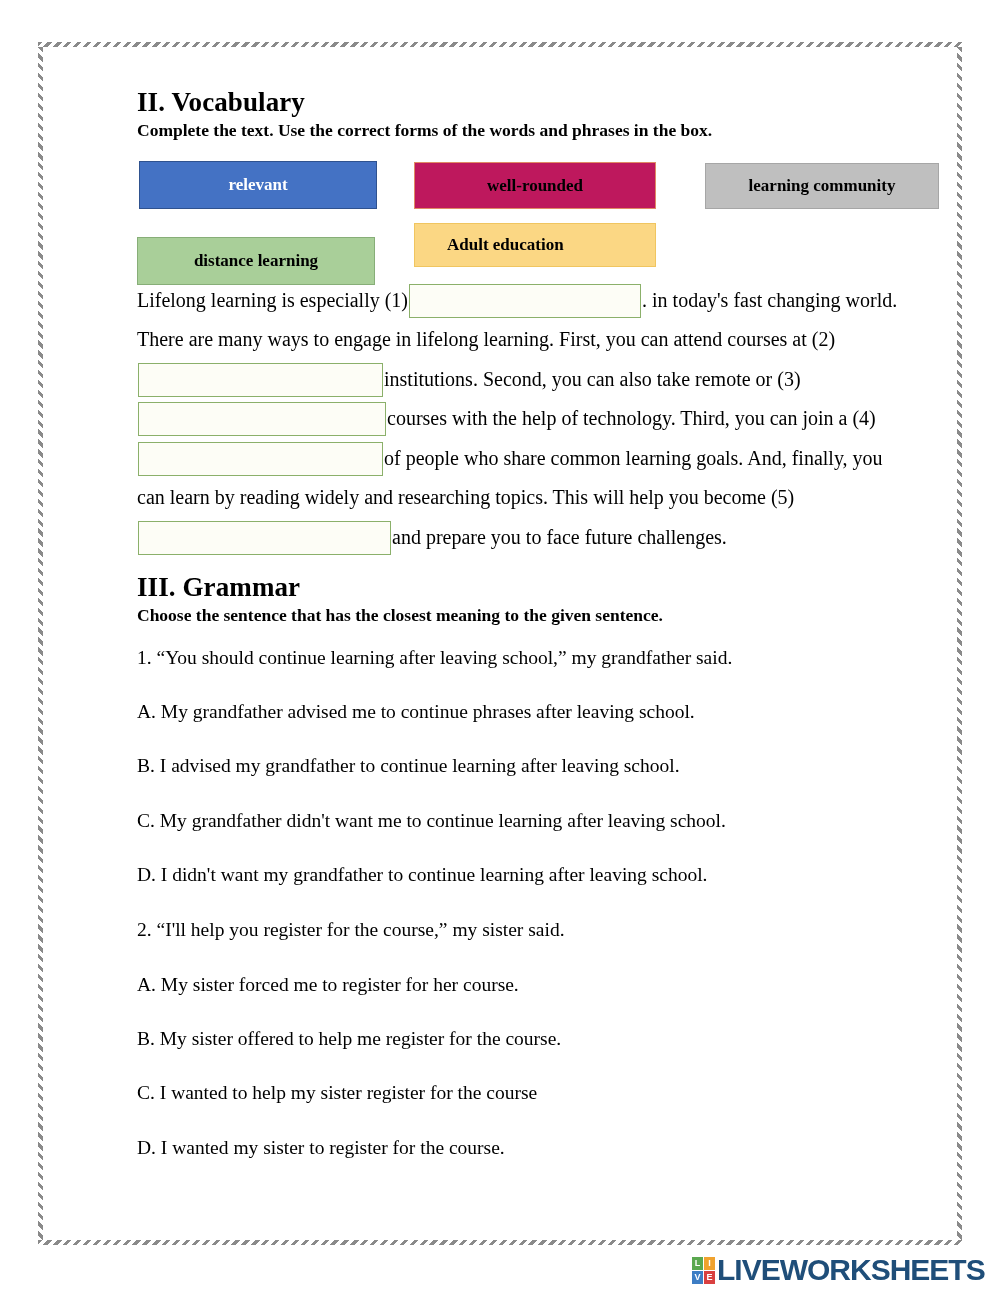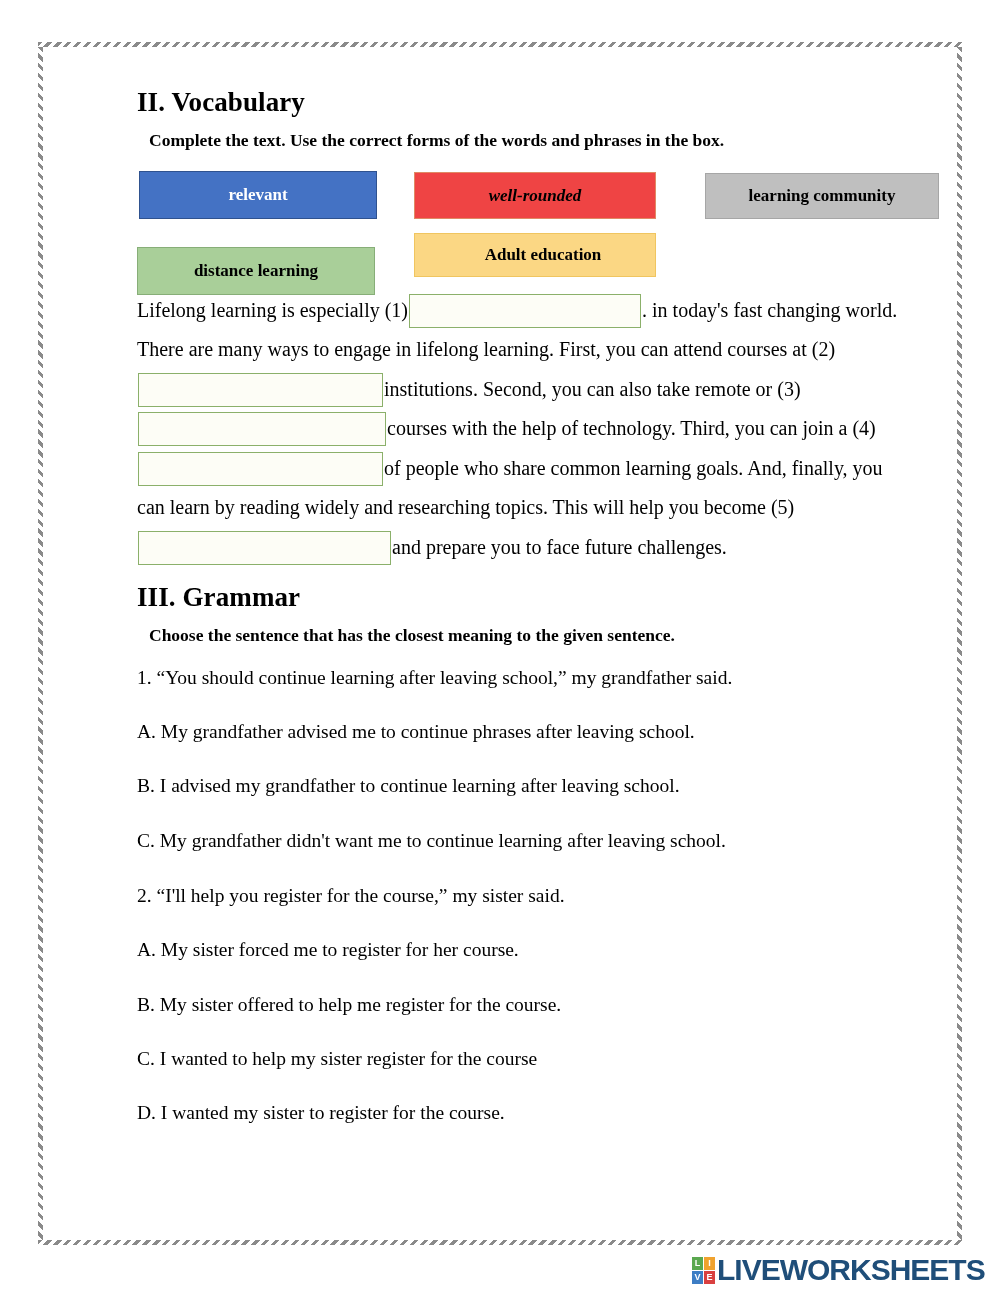--- a/index.html
+++ b/index.html
@@ -48,21 +48,21 @@
     font-size: 27px;
     font-weight: bold;
     line-height: 1.1;
     margin: 0 0 2px 0;
     letter-spacing: 0.1px;
   }
   .section-instruction {
     font-size: 17.5px;
     font-weight: bold;
     line-height: 1.25;
-    margin: 12px;
+    margin: 0;
   }
 
   
   .word-box-area {
     margin-top: 19px;
     position: relative;
     height: 116px;
   }
   .word-box {
     position: absolute;
@@ -78,25 +78,24 @@
     width: 238px; height: 48px;
     background: #4472c4;
     border: 1px solid #2f528f;
     color: #ffffff;
     justify-content: center;
     text-align: center;
   }
   .wb-wellrounded {
     left: 277px; top: 1px;
     width: 242px; height: 47px;
-    background: #ef4444;
+    background: #be185d;
     border: 1px solid #e08a64;
     color: #000000;
     justify-content: center;
-    font-style: italic;
   }
   .wb-learningcommunity {
     left: 536px; top: 2px;
     width: 234px; height: 46px;
     background: #bfbfbf;
     border: 1px solid #a6a6a6;
     color: #000000;
     justify-content: center;
     margin-left: 32px;
   }
@@ -107,22 +106,22 @@
     border: 1px solid #87ae78;
     color: #000000;
     justify-content: center;
   }
   .wb-adulteducation {
     left: 277px; top: 62px;
     width: 242px; height: 44px;
     background: #fbd784;
     border: 1px solid #f0c560;
     color: #000000;
-    justify-content: center;
-    padding-left: 16px;
+    justify-content: flex-start;
+    padding-left: 32px;
   }
 
   
   .cloze {
     margin-top: 4px;
     font-size: 20px;
     line-height: 39.5px;
     text-align: left;
   }
   .cloze .blank {
@@ -230,20 +229,21 @@
   </div>
 
   <div>
     <h1 class="section-title grammar-title">III. Grammar</h1>
     <p class="section-instruction">Choose the sentence that has the closest meaning to the given sentence.</p>
 
     <p class="question q-stem">1. “You should continue learning after leaving school,” my grandfather said.</p>
     <p class="option">A. My grandfather advised me to continue phrases after leaving school.</p>
     <p class="option">B. I advised my grandfather to continue learning after leaving school.</p>
     <p class="option">C. My grandfather didn't want me to continue learning after leaving school.</p>
+    <p class="option">D. I didn't want my grandfather to continue learning after leaving school.</p>
 
     <p class="question q2-stem">2. “I'll help you register for the course,” my sister said.</p>
     <p class="option">A. My sister forced me to register for her course.</p>
     <p class="option">B. My sister offered to help me register for the course.</p>
     <p class="option">C. I wanted to help my sister register for the course</p>
     <p class="option">D. I wanted my sister to register for the course.</p>
   </div>
 
 </div>
 

